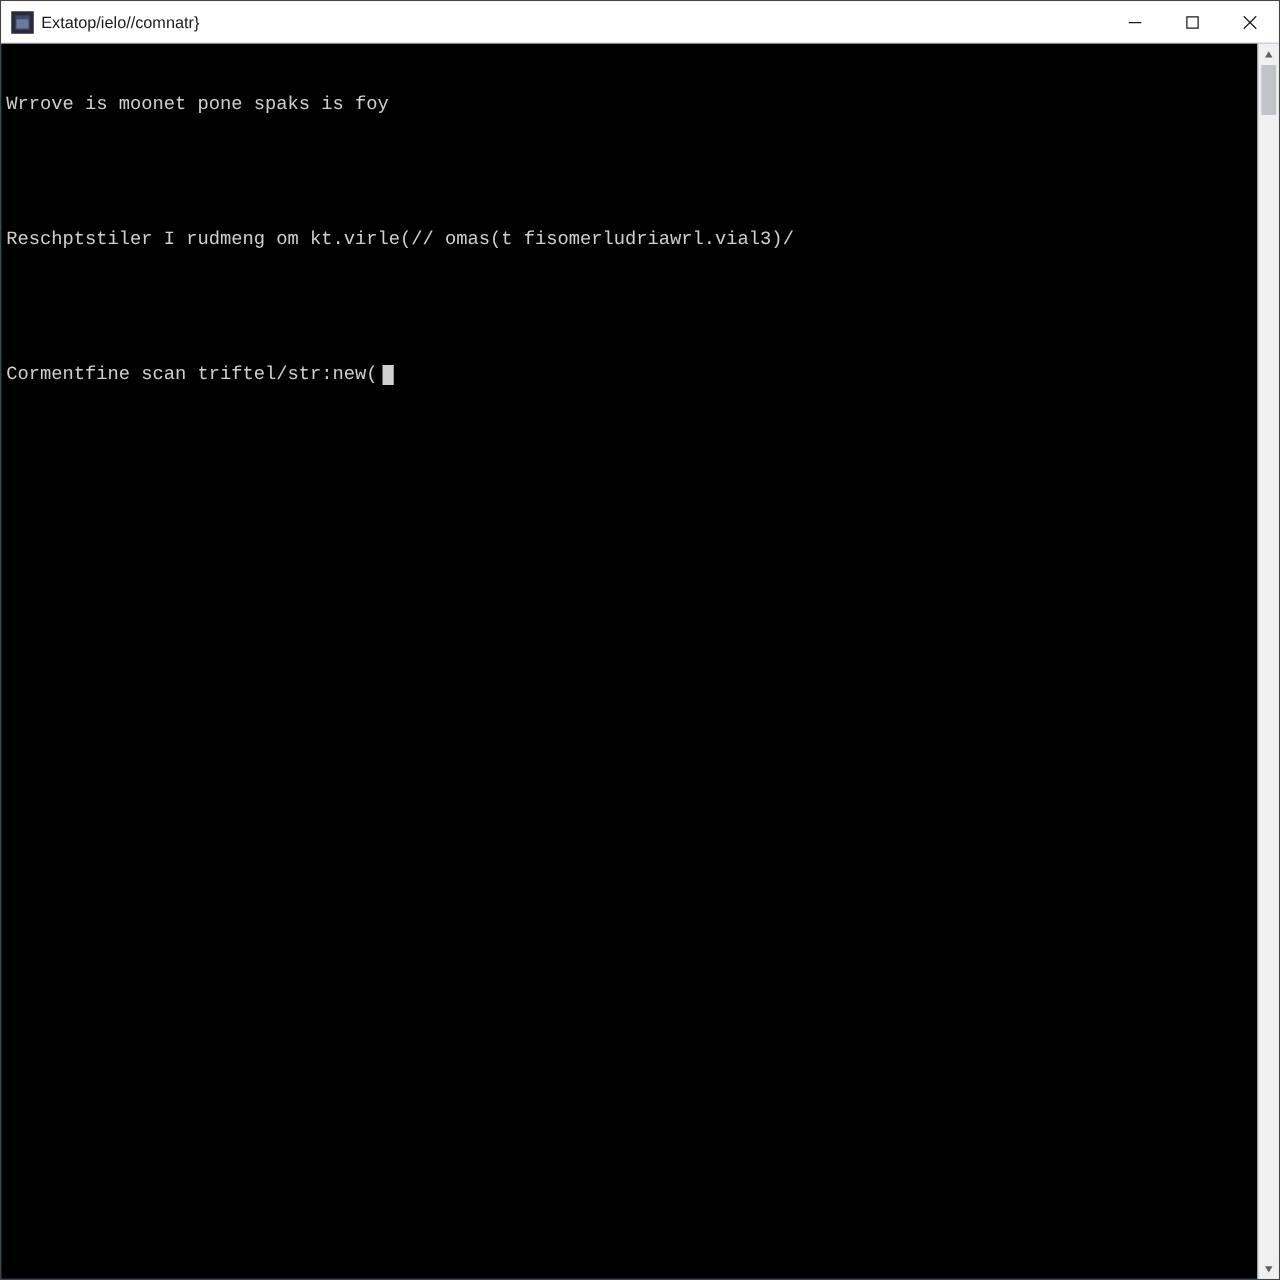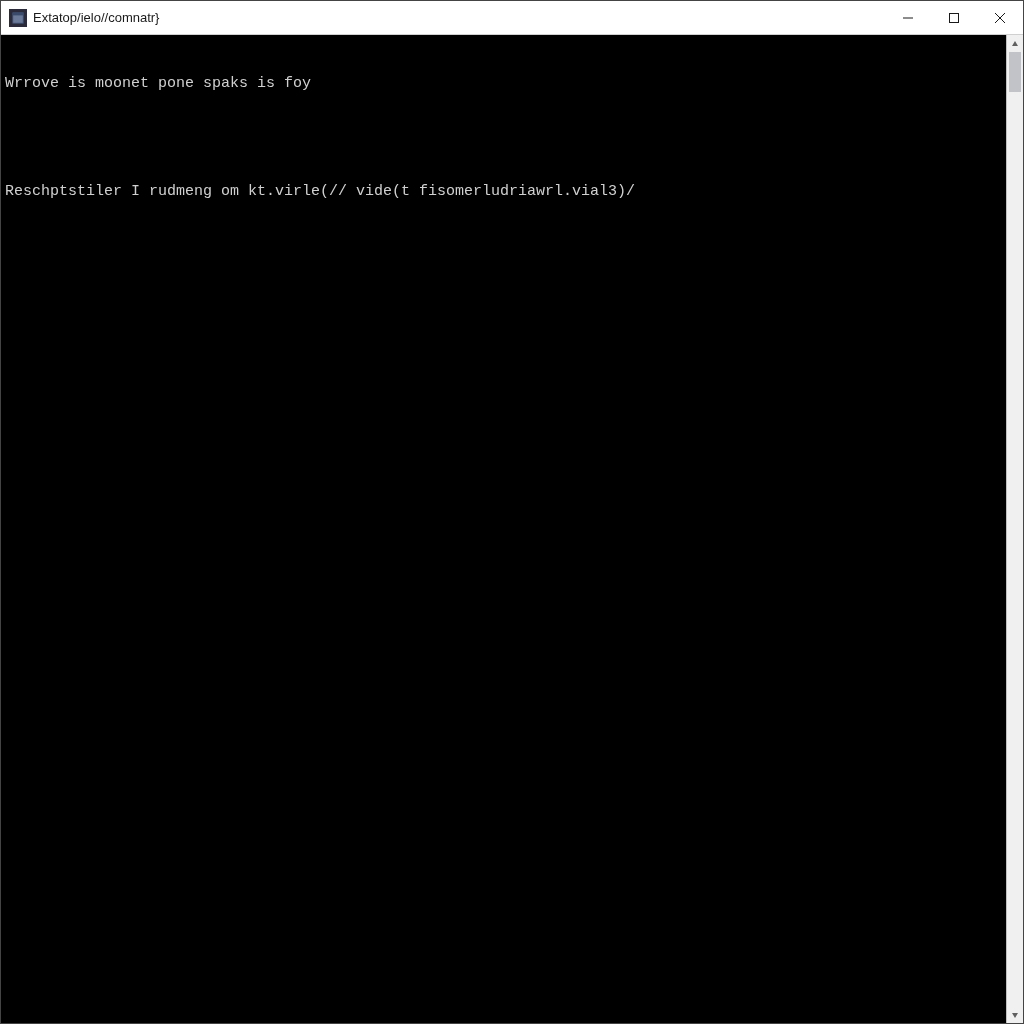--- a/index.html
+++ b/index.html
@@ -170,22 +170,26 @@
           <line x1="11" y1="1" x2="1" y2="11"></line>
         </svg>
       </div>
     </div>
   </div>
 
   <div class="content-wrapper">
     <div class="terminal">
       <span class="terminal-line">Wrrove is moonet pone spaks is foy</span>
       <span class="terminal-line"></span>
-      <span class="terminal-line">Reschptstiler I rudmeng om kt.virle(// vide(t fisomerludriawrl.vial3)/</span>
+      <span class="terminal-line">Reschptstiler I rudmeng om kt.virle(// omas(t fisomerludriawrl.vial3)/</span>
       <span class="terminal-line"></span>
+      <div class="prompt-line">
+        <span>Cormentfine scan triftel/str:new(</span>
+        <span class="cursor"></span>
+      </div>
     </div>
 
     <div class="scrollbar">
       <div class="scroll-arrow">
         <svg viewBox="0 0 8 8">
           <polygon points="4,1 7,6 1,6"></polygon>
         </svg>
       </div>
       <div class="scroll-track">
         <div class="scroll-thumb"></div>

